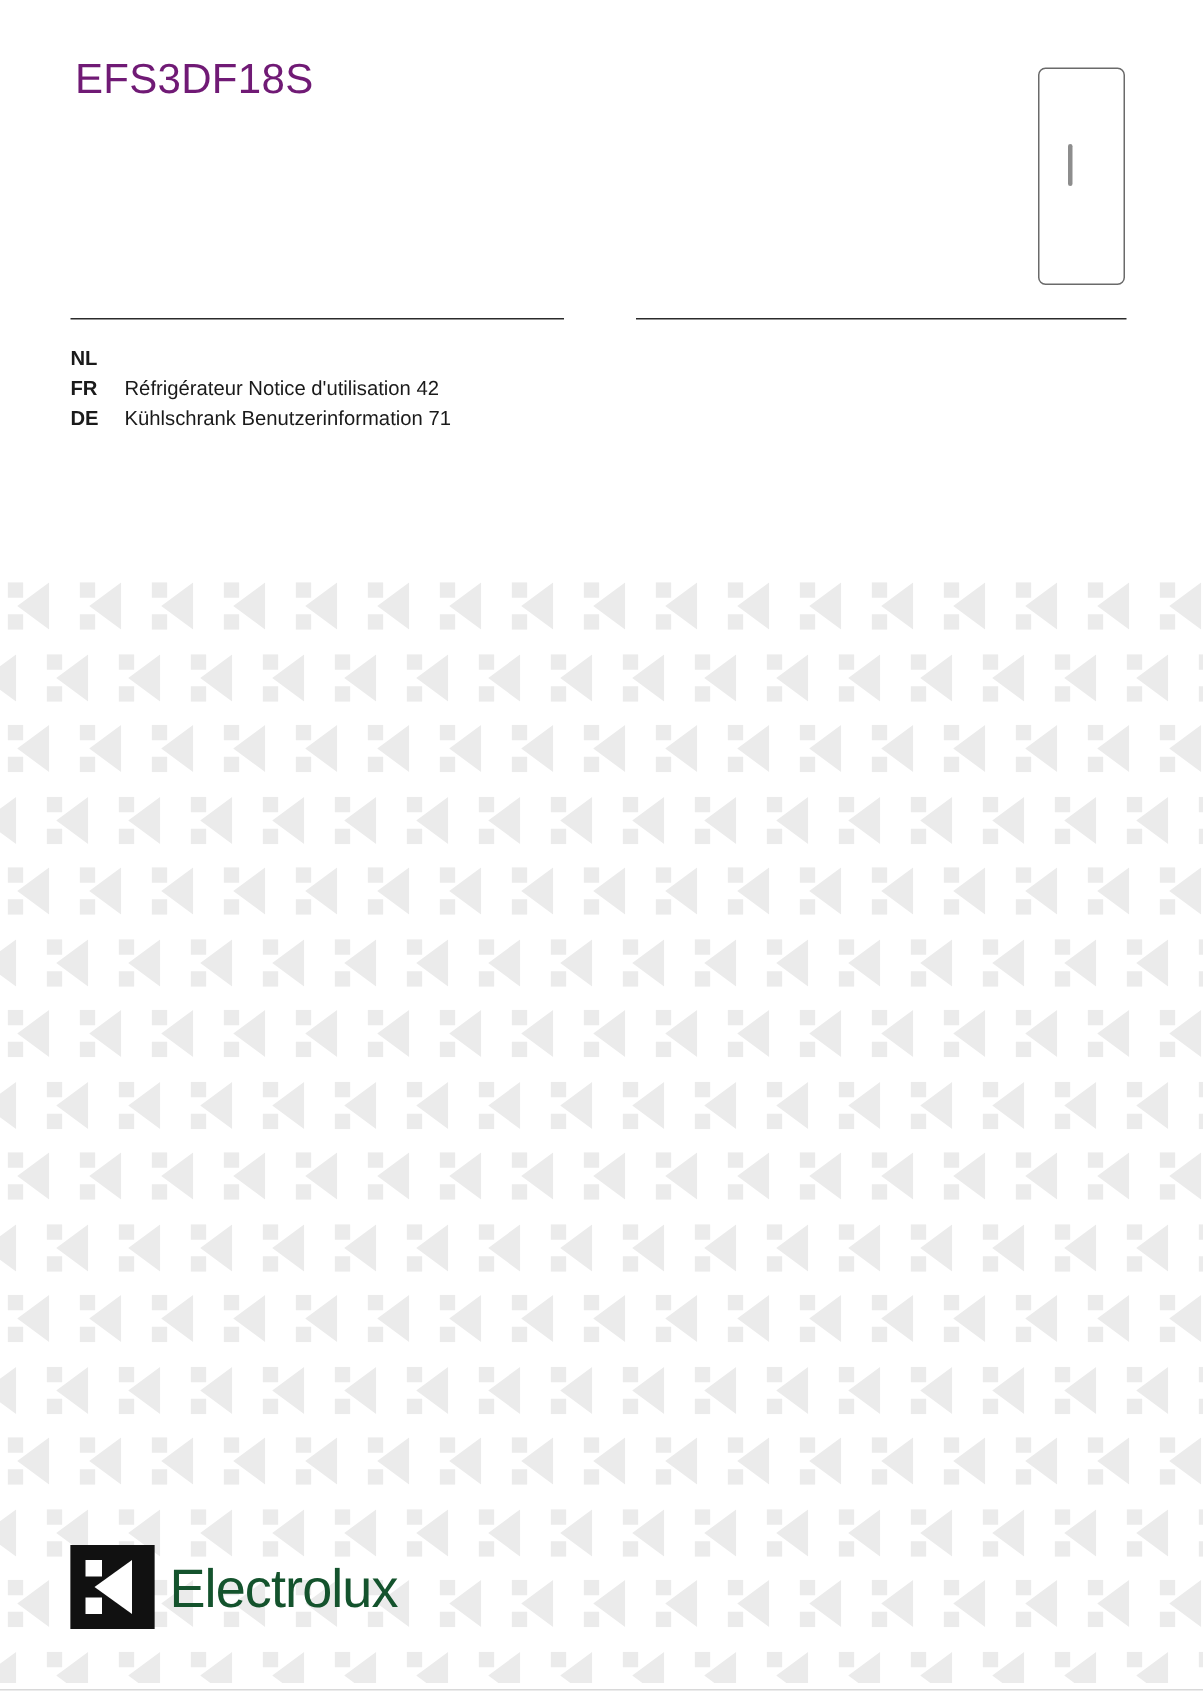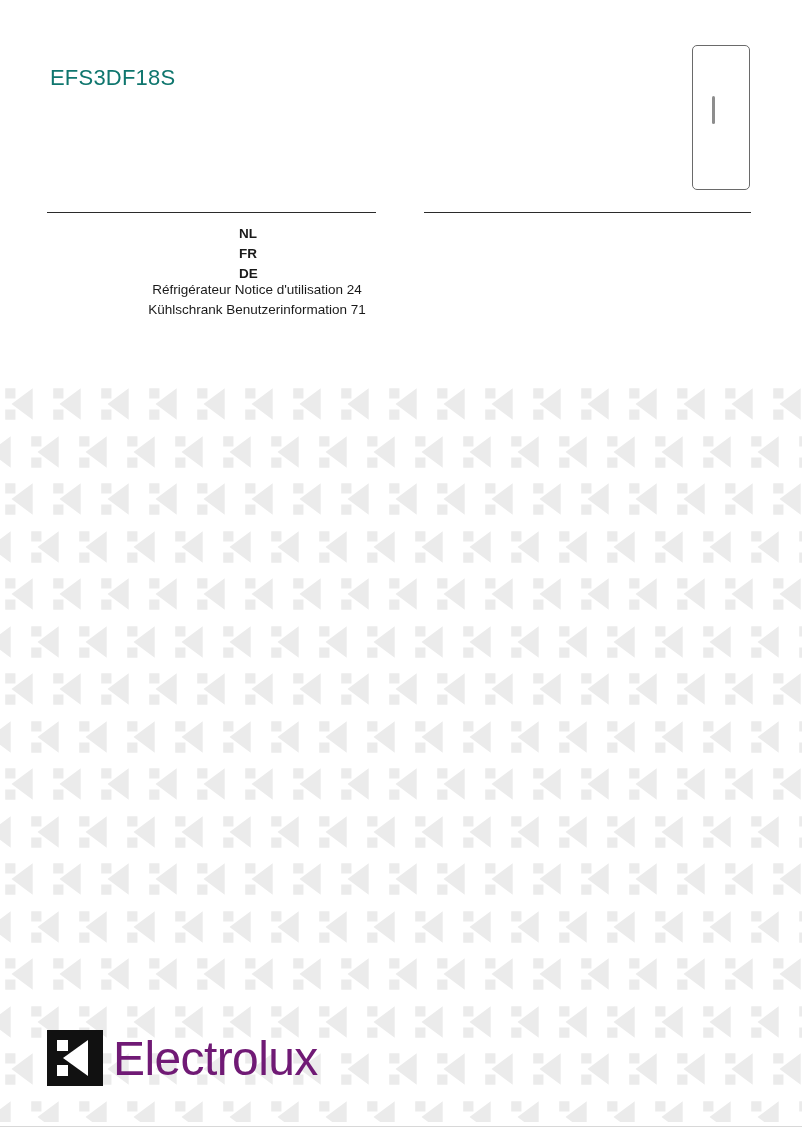--- a/index.html
+++ b/index.html
@@ -16,25 +16,24 @@
     height: 1136px;
     background: #ffffff;
     overflow: hidden;
   }
 
   
   .model-title {
     position: absolute;
     left: 50px;
     top: 37px;
-    font-size: 22px;
-    color: #0f766e;
+    font-size: 28px;
+    color: #701a75;
     letter-spacing: 0.2px;
     font-weight: 400;
-    margin-top: 28px;
   }
 
   
   .appliance {
     position: absolute;
     left: 692px;
     top: 45px;
     width: 58px;
     height: 145px;
     border: 1.4px solid #6a6a6a;
@@ -63,25 +62,24 @@
 
   
   .lang-list {
     position: absolute;
     left: 47px;
     top: 226px;
     width: 420px;
   }
   .lang-row {
     display: flex;
-    align-items: center;
+    align-items: flex-end;
     height: 20px;
     font-size: 13.5px;
     color: #1a1a1a;
-    flex-direction: column;
   }
   .lang-code {
     width: 36px;
     font-weight: bold;
     flex: 0 0 36px;
   }
   .lang-text {
     flex: 1 1 auto;
   }
 
@@ -122,23 +120,23 @@
   .logo-mark {
     width: 56px;
     height: 56px;
     background: #111111;
     position: relative;
     flex: 0 0 56px;
   }
   .logo-mark svg { display: block; }
   .logo-word {
     margin-left: 10px;
-    font-size: 48px;
+    font-size: 36px;
     line-height: 43px;
-    color: #701a75;
+    color: #14532d;
     font-family: "Liberation Sans", sans-serif;
     letter-spacing: -0.6px;
   }
 
   
   .bottom-strip {
     position: absolute;
     left: 0;
     top: 1126px;
     width: 802px;
@@ -160,21 +158,21 @@
 
   <div class="rule rule-left"></div>
   <div class="rule rule-right"></div>
 
   <div class="lang-list">
     <div class="lang-row">
       <span class="lang-code">NL</span>
     </div>
     <div class="lang-row">
       <span class="lang-code">FR</span>
-      <span class="lang-text">Réfrigérateur Notice d'utilisation 24</span>
+      <span class="lang-text">Réfrigérateur Notice d'utilisation 42</span>
     </div>
     <div class="lang-row">
       <span class="lang-code">DE</span>
       <span class="lang-text">Kühlschrank Benutzerinformation 71</span>
     </div>
   </div>
 
   <div class="watermark" id="watermark">
       <div class="wm-row even"><span class="wm-mark"><svg width="45" height="44" viewBox="0 0 56 56" aria-hidden="true">
             <path d="M41 8 L41 48 L14 28 Z" fill="#ebebeb"></path>

